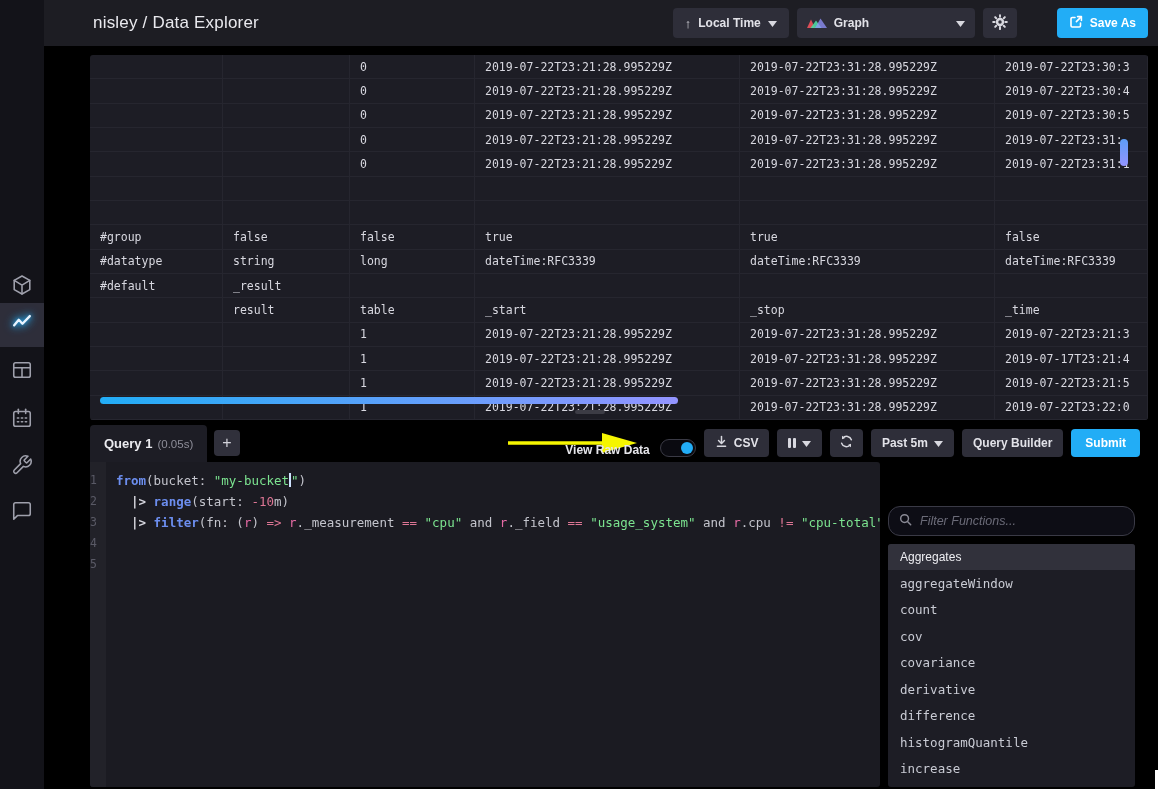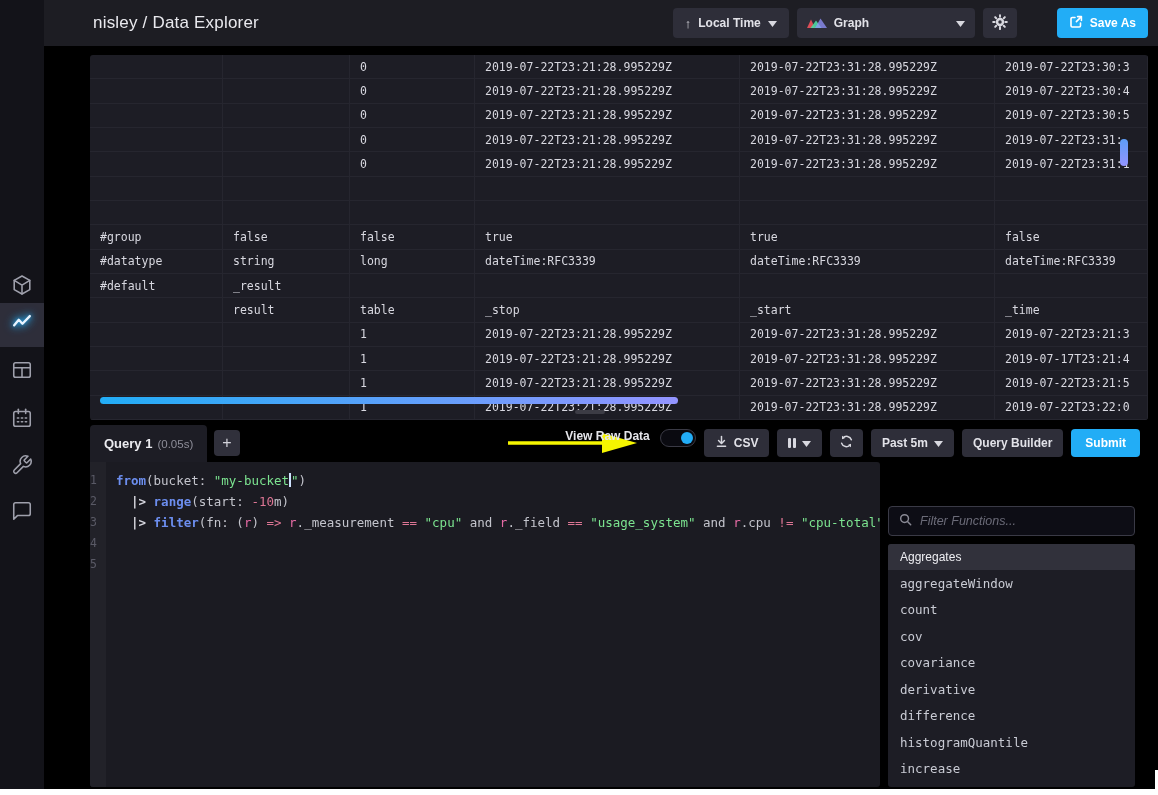--- a/index.html
+++ b/index.html
@@ -32,21 +32,21 @@
   .td { font-family:"DejaVu Sans Mono", monospace; font-size:11.5px; color:#d8d8e0; padding-left:10px; display:flex; align-items:center; border-right:1px solid #26262f; overflow:hidden; white-space:nowrap; }
   .h-scrollbar { position:absolute; left:10px; top:342px; width:578px; height:7px; border-radius:4px; background:linear-gradient(90deg,#22adf6,#9394ff); cursor:pointer; }
   .v-scrollbar { position:absolute; left:1030px; top:84px; width:8px; height:27px; border-radius:4px; background:linear-gradient(180deg,#5d9df6,#9394ff); cursor:pointer; }
   .resize-handle { position:absolute; left:575px; top:410px; width:30px; height:4px; border-radius:2px; background:#3c3c45; cursor:row-resize; }
 
   
   .query-tab { position:absolute; left:90px; top:425px; height:37px; padding:0 14px; background:#1d1d25; border-radius:4px 4px 0 0; display:flex; align-items:center; gap:5px; cursor:pointer; }
   .query-tab .tname { font-size:13px; font-weight:700; color:#ebebf0; }
   .query-tab .tdur { font-size:11.5px; color:#8d8d98; }
   .add-query { position:absolute; left:214px; top:430px; width:26px; height:26px; background:#30303b; border-radius:4px; color:#d3d3db; font-size:16px; display:flex; align-items:center; justify-content:center; cursor:pointer; }
-  .toolbar { position:absolute; right:18px; top:429px; height:28px; display:flex; align-items:flex-start; gap:8px; }
+  .toolbar { position:absolute; right:18px; top:429px; height:28px; display:flex; align-items:flex-end; gap:8px; }
   .toolbar .lbl-raw { font-size:12px; font-weight:700; color:#e5e5ea; margin-right:2px; }
   .toggle { width:36px; height:18px; border-radius:9px; background:#0a0a10; border:1px solid #3a3a45; position:relative; cursor:pointer; }
   .toggle .knob { position:absolute; right:2px; top:2px; width:12px; height:12px; border-radius:50%; background:#22adf6; }
   .tbtn { height:28px; background:#2e2e39; border-radius:4px; display:flex; align-items:center; gap:6px; padding:8px 11px; color:#e2e2e8; font-size:12px; font-weight:700; cursor:pointer; }
   .tbtn.blue { background:#22adf6; color:#fff; padding:0 14px; }
   .pause-bars { display:flex; gap:2.5px; }
   .pause-bars i { width:2.5px; height:10px; background:#d8d8df; border-radius:1px; }
 
   .annotation-arrow { position:absolute; left:505px; top:431px; width:135px; height:24px; pointer-events:none; }
 
@@ -64,21 +64,21 @@
   .tok-pl { color:#c3c4cc; }
   .tok-op2 { color:#d6d6de; font-weight:700; }
   .tok-cursor { display:inline-block; width:2px; height:14px; background:#cfe2ff; vertical-align:-2px; }
 
   
   .fn-panel { position:absolute; left:888px; top:462px; width:247px; height:325px; }
   .fn-tabs { position:absolute; left:0; top:8px; display:flex; gap:2px; }
   .fn-tab { height:30px; padding:0 16px; display:flex; align-items:center; font-size:12px; font-weight:700; border-radius:4px 4px 0 0; cursor:pointer; }
   .fn-tab.inactive { background:#232329; color:#8c8c96; }
   .fn-tab.active { background:#3c3c46; color:#f2f2f5; }
-  .fn-search { position:absolute; left:0; top:44px; width:247px; height:30px; background:#0d0d15; border:1px solid #3a3a46; border-radius:4px; display:flex; align-items:center; padding:0 10px; gap:8px; }
+  .fn-search { position:absolute; left:0; top:44px; width:247px; height:30px; background:#0d0d15; border:1px solid #3a3a46; border-radius:12px; display:flex; align-items:center; padding:0 10px; gap:8px; }
   .fn-search input { background:transparent; border:none; outline:none; color:#c9cbd4; font-size:12.5px; font-style:italic; width:100%; font-family:"Liberation Sans", sans-serif; }
   .fn-search input::placeholder { color:#6b6b78; }
   .fn-list { position:absolute; left:0; top:82px; width:247px; height:243px; background:#1d1d25; border-radius:3px; overflow:hidden; }
   .fn-cat { height:26px; background:#31313b; display:flex; align-items:center; padding-left:12px; font-size:12px; font-weight:400; color:#efeff3; }
   .fn-item { height:26.5px; display:flex; align-items:center; padding-left:12px; font-family:"DejaVu Sans Mono", monospace; font-size:12.5px; color:#c9cbd4; cursor:pointer; }
 
   .white-sliver { position:absolute; left:1155px; top:770px; width:3px; height:19px; background:#ffffff; }
 </style>
 </head>
 <body>
@@ -276,22 +276,22 @@
             <div class="td">_result</div>
             <div class="td"></div>
             <div class="td"></div>
             <div class="td"></div>
             <div class="td"></div>
           </div>
           <div class="tr">
             <div class="td"></div>
             <div class="td">result</div>
             <div class="td">table</div>
+            <div class="td">_start</div>
             <div class="td">_stop</div>
-            <div class="td">_start</div>
             <div class="td">_time</div>
           </div>
           <div class="tr">
             <div class="td"></div>
             <div class="td"></div>
             <div class="td">1</div>
             <div class="td">2019-07-22T23:21:28.995229Z</div>
             <div class="td">2019-07-22T23:31:28.995229Z</div>
             <div class="td">2019-07-22T23:21:3</div>
           </div>

